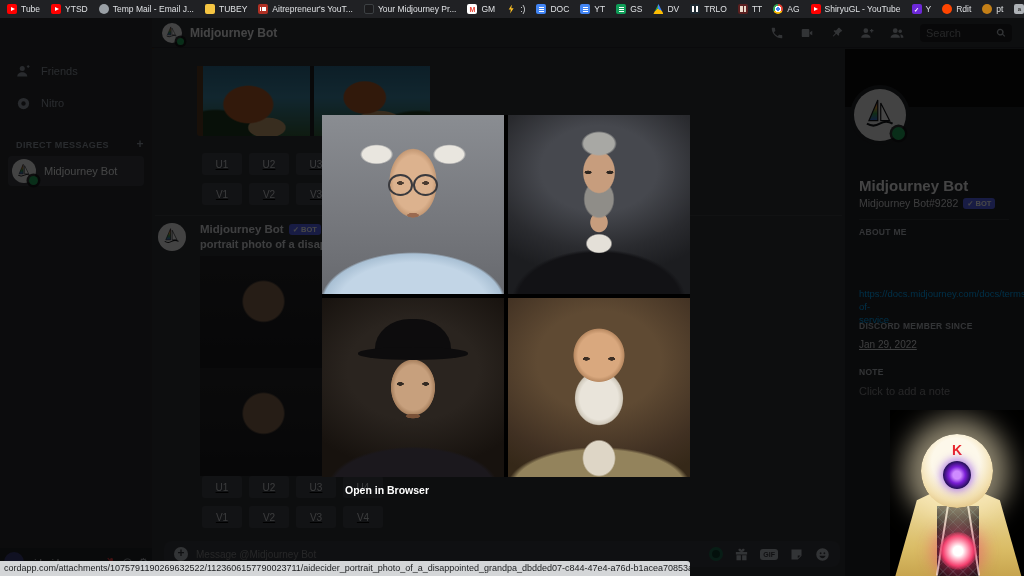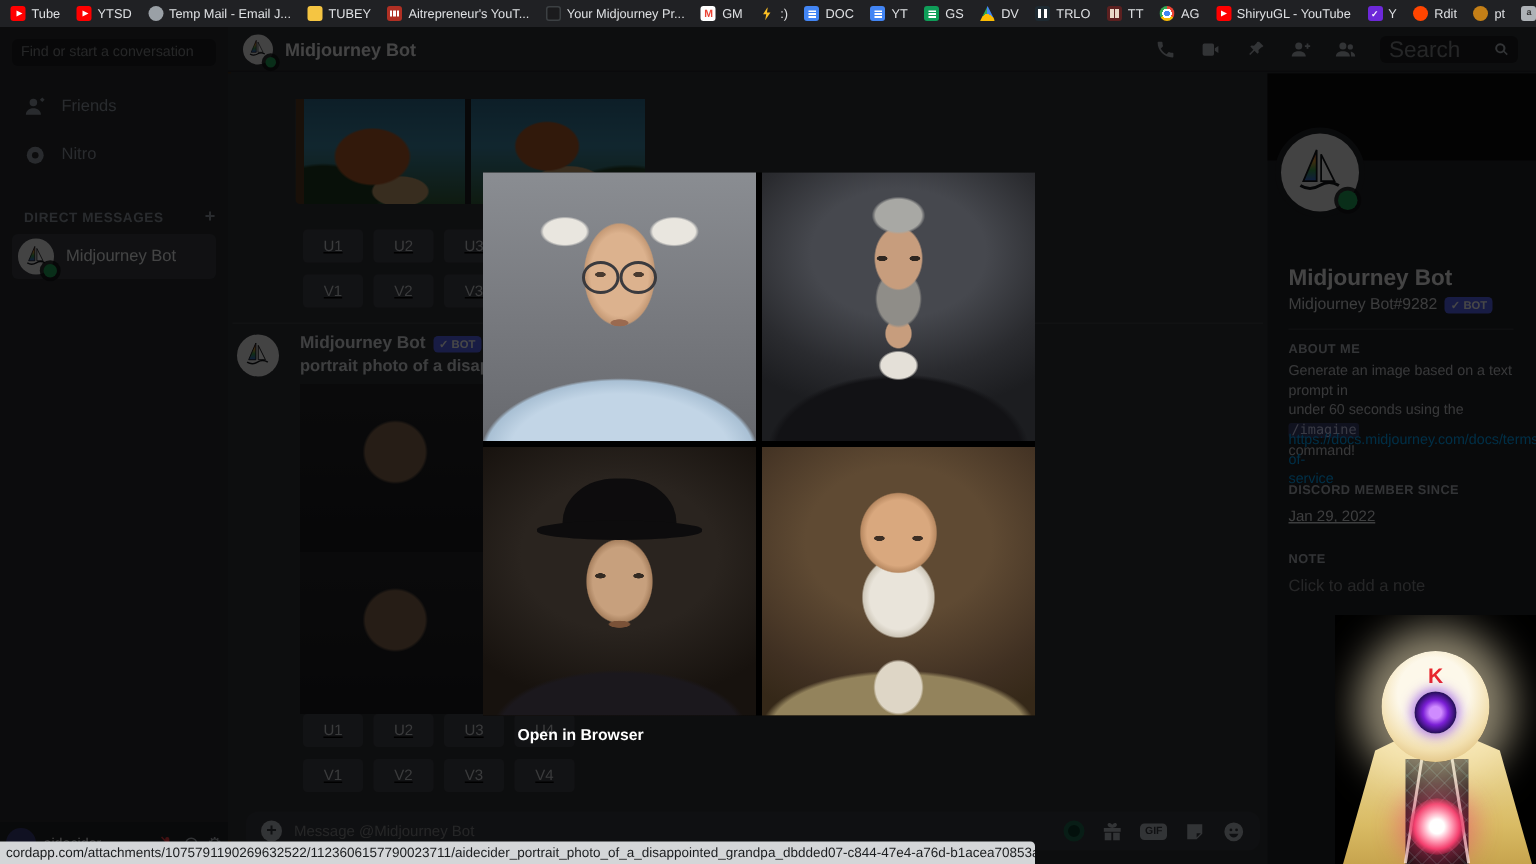--- a/index.html
+++ b/index.html
@@ -63,21 +63,21 @@
   .side-divider{position:absolute;left:152px;top:30px;width:2px;height:515px;background:#42301c;}
   
   .chat-header{position:absolute;left:152px;top:0;width:872px;height:30px;background:#313338;
                border-bottom:1px solid #26272b;display:flex;align-items:center;}
   .chat-header .mj-avatar{width:20px;height:20px;margin-left:10px;}
   .chat-header .status-dot{width:7px;height:7px;}
   .chat-title{color:#f2f3f5;font-size:12px;font-weight:bold;margin-left:8px;}
   .hdr-icons{position:absolute;left:618px;top:0;height:30px;display:flex;align-items:center;gap:16px;}
   .hdr-icons svg{width:14px;height:14px;fill:#b5bac1;}
   .hdr-search{width:92px;height:18px;background:#1e1f22;border-radius:4px;color:#87898c;
-              font-size:15px;display:flex;align-items:center;padding:0 6px;gap:4px;}
+              font-size:11px;display:flex;align-items:center;padding:0 6px;gap:4px;}
   .hdr-search span{flex:1;}
   .hdr-search svg{width:10px;height:10px;}
   
   .chat-body{position:absolute;left:152px;top:31px;width:693px;height:511px;background:#313338;overflow:hidden;}
   .fox-img{position:absolute;left:45px;top:17px;width:233px;height:70px;border-radius:0 0 3px 3px;background:
      linear-gradient(90deg,#5a3a22 0 6px,transparent 6px),
      radial-gradient(ellipse 40px 30px at 22% 55%,#b55a28 0 60%,transparent 65%),
      radial-gradient(ellipse 34px 26px at 72% 45%,#b0592a 0 60%,transparent 65%),
      radial-gradient(ellipse 30px 16px at 30% 88%,#c8a070 0 60%,transparent 65%),
      radial-gradient(ellipse 36px 18px at 78% 80%,#c8a070 0 60%,transparent 65%),
@@ -317,21 +317,20 @@
       </div>
     <div class="tab">
         <span class="fav fav-docgray">a</span>
       </div>
 
   </div>
 
   <div class="app">
 
     <div class="dm-sidebar">
-      <div class="dm-search">Find or start a conversation</div>
       <div class="side-item" style="top:72px;">
         <svg viewBox="0 0 24 24">
             <circle cx="12" cy="12" r="9"></circle>
             <circle cx="12" cy="12" r="3.5" fill="#2b2d31"></circle>
           </svg>
         <span>Nitro</span>
       </div>
       <div class="side-item" style="top:40px;">
         <svg viewBox="0 0 24 24">
             <circle cx="10" cy="7" r="4"></circle>
@@ -464,25 +463,20 @@
           </svg>
         <i class="status-dot"></i>
       </span>
       <div class="r-name">Midjourney Bot</div>
       <div class="r-tag">
         <span>Midjourney Bot#9282</span>
         <span class="bot-badge">✓ BOT</span>
       </div>
       <div class="r-div"></div>
       <div class="r-label" style="top:178px;">ABOUT ME</div>
-      <div class="r-about">
-        <span>Generate an image based on a text prompt in</span><br>
-        <span>under 60 seconds using the </span><span class="r-code">/imagine</span><br>
-        <span>command!</span>
-      </div>
       <div class="r-link">
         <span>https://docs.midjourney.com/docs/terms-of-</span>
         <span>service</span>
       </div>
       <div class="r-label" style="top:272px;">DISCORD MEMBER SINCE</div>
       <div class="r-date">Jan 29, 2022</div>
       <div class="r-label" style="top:318px;">NOTE</div>
       <div class="r-note-ph">Click to add a note</div>
     </div>
 

